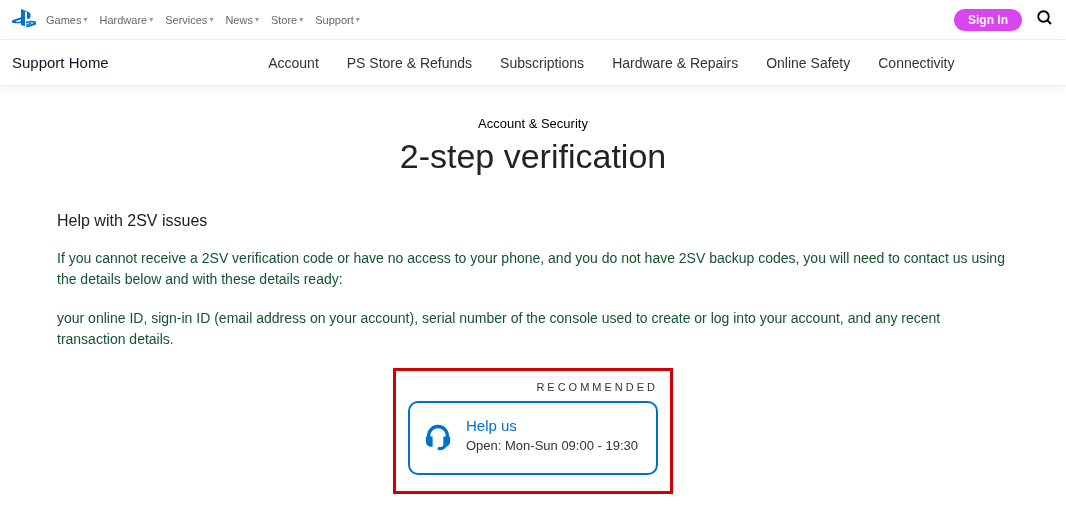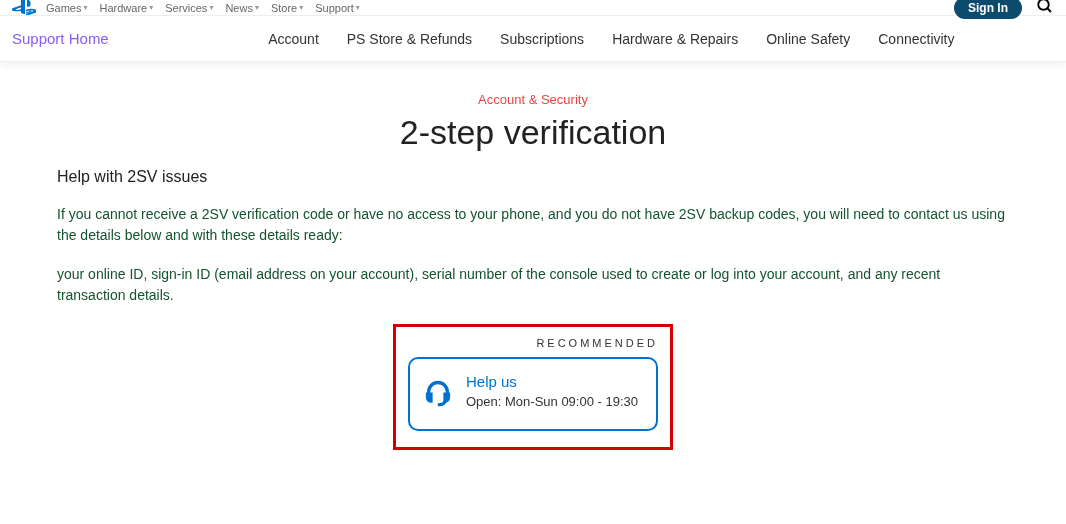--- a/index.html
+++ b/index.html
@@ -1,31 +1,31 @@
 <!DOCTYPE html>
 <html><head>
 <meta charset="utf-8">
 <style>
   * { margin: 0; padding: 0; box-sizing: border-box; }
   body { font-family: -apple-system, BlinkMacSystemFont, "Segoe UI", Arial, sans-serif; color: #333; background: #fff; width: 1066px; }
-  .top-bar { display: flex; align-items: center; justify-content: space-between; padding: 4px 12px; border-bottom: 1px solid #eee; height: 16px; }
+  .top-bar { display: flex; align-items: center; justify-content: space-between; padding: 4px 12px; border-bottom: 1px solid #eee; height: 40px; }
   .top-left { display: flex; align-items: center; gap: 10px; }
   .ps-logo { color: #0072ce; }
   .top-links { display: flex; gap: 12px; }
   .top-link { display: flex; align-items: center; gap: 2px; font-size: 11px; color: #666; cursor: pointer; }
   .top-right { display: flex; align-items: center; gap: 14px; }
-  .sign-in { background: #0c4a6e; color: #fff; border: none; border-radius: 14px; padding: 4px 14px; font-size: 12px; font-weight: 600; cursor: pointer; }
+  .sign-in { background: #d946ef; color: #fff; border: none; border-radius: 14px; padding: 4px 14px; font-size: 12px; font-weight: 600; cursor: pointer; }
   .search-icon { cursor: pointer; }
   .sub-nav { display: flex; align-items: center; padding: 14px 12px; border-bottom: 1px solid #eee; box-shadow: 0 4px 8px rgba(0,0,0,0.05); }
-  .support-home { font-size: 15px; color: #8b5cf6; flex-shrink: 0; padding-right: 60px; }
+  .support-home { font-size: 15px; color: #0f172a; flex-shrink: 0; padding-right: 60px; }
   .sub-nav-links { display: flex; gap: 28px; justify-content: center; flex: 1; }
   .sub-nav-link { font-size: 14px; color: #333; font-weight: 500; cursor: pointer; }
   .content { max-width: 1000px; margin: 0 auto; padding: 30px 24px; }
-  .breadcrumb { text-align: center; font-size: 13px; color: #ef4444; margin-bottom: 6px; }
-  .page-title { text-align: center; font-size: 34px; font-weight: 400; color: #222; margin-bottom: 16px; }
+  .breadcrumb { text-align: center; font-size: 13px; color: #000000; margin-bottom: 6px; }
+  .page-title { text-align: center; font-size: 34px; font-weight: 400; color: #222; margin-bottom: 36px; }
   .section-heading { font-size: 16px; font-weight: 400; color: #222; margin-bottom: 18px; }
   .body-text { font-size: 14px; color: #14532d; line-height: 1.5; margin-bottom: 18px; }
   .contact-heading { text-align: center; font-size: 26px; font-weight: 400; color: #222; margin: 26px 0 40px; }
   .recommend-box { width: 280px; margin: 0 auto; border: 3px solid #d40000; padding: 10px 12px 16px; }
   .recommend-label { text-align: right; font-size: 11px; letter-spacing: 3px; color: #333; margin-bottom: 8px; font-weight: 400; }
   .call-card { border: 2px solid #0072ce; border-radius: 10px; padding: 14px 14px; display: flex; gap: 14px; align-items: flex-start; cursor: pointer; }
   .headset-icon { flex-shrink: 0; margin-top: 6px; }
   .call-title { color: #0072ce; font-size: 15px; font-weight: 500; margin-bottom: 4px; }
   .call-hours { font-size: 13px; color: #333; margin-bottom: 4px; line-height: 1.3; }
   .chev { font-size: 8px; color: #999; }

